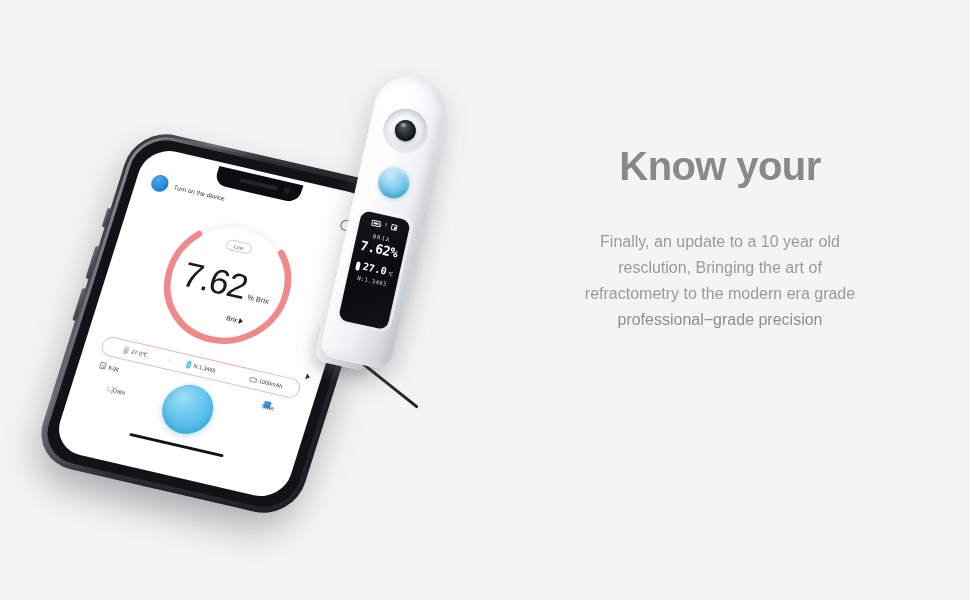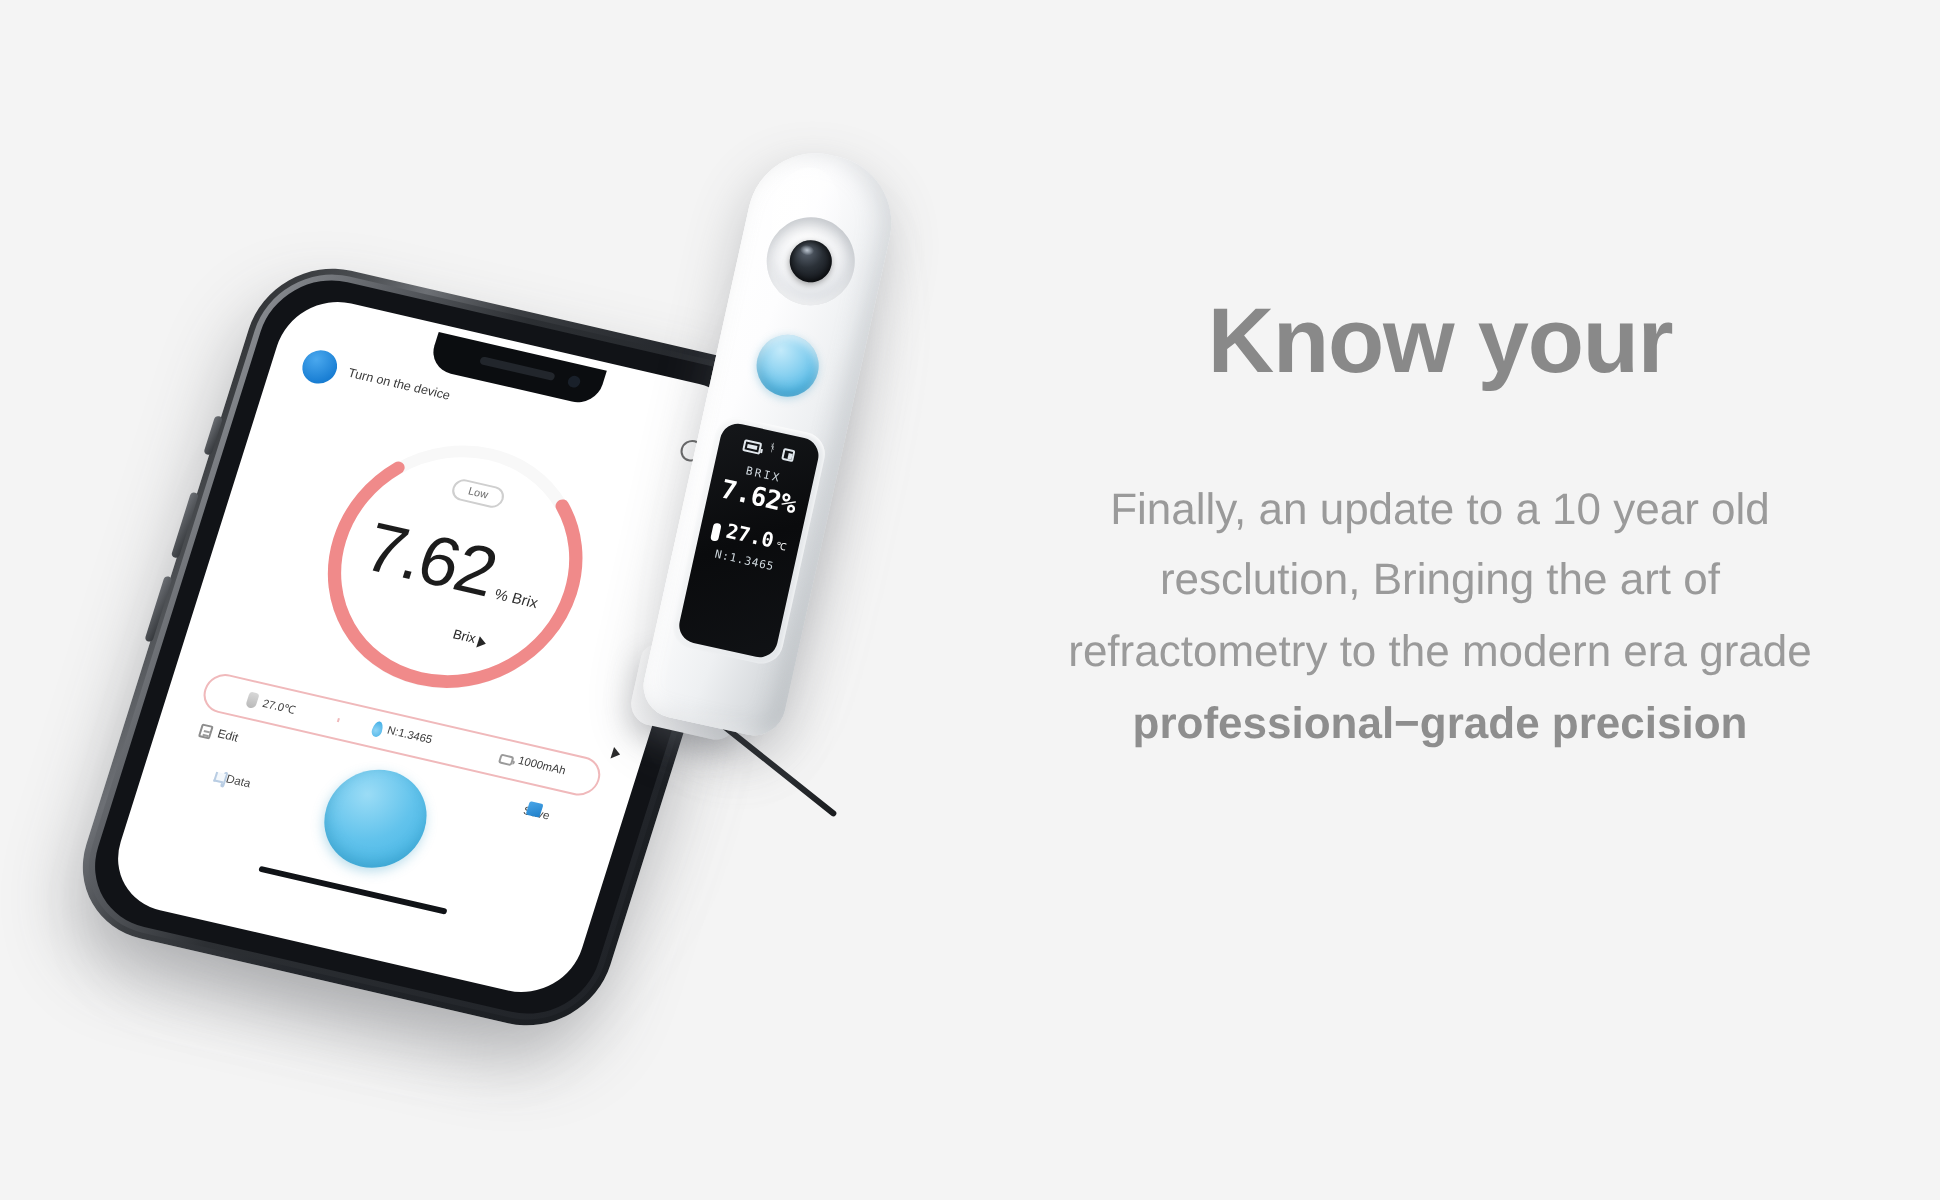--- a/index.html
+++ b/index.html
@@ -21,36 +21,36 @@
 
   
   .copy {
     position: absolute;
     left: 520px;
     top: 140px;
     width: 400px;
     text-align: center;
   }
   .headline {
-    font-size: 46px;
+    font-size: 40px;
     font-weight: bold;
     color: #898989;
     line-height: 1.32;
     letter-spacing: -0.6px;
   }
   .headline .hl-line { display: block; }
   .subcopy {
     margin-top: 36px;
-    font-size: 22px;
+    font-size: 16px;
     color: #9a9a9a;
     line-height: 1.62;
     font-weight: 400;
   }
   .subcopy .sc-line { display: block; }
-  .subcopy .sc-line.bold { font-weight: bold; color: #8e8e8e; }
+  .subcopy .sc-line.bold { font-weight: normal; color: #8e8e8e; }
 
   
   .phone-wrap {
     position: absolute;
     left: 72px;
     top: 160px;
     width: 380px;
     height: 400px;
     transform: rotate(17.5deg) skewY(-4.5deg);
     transform-origin: 50% 50%;

